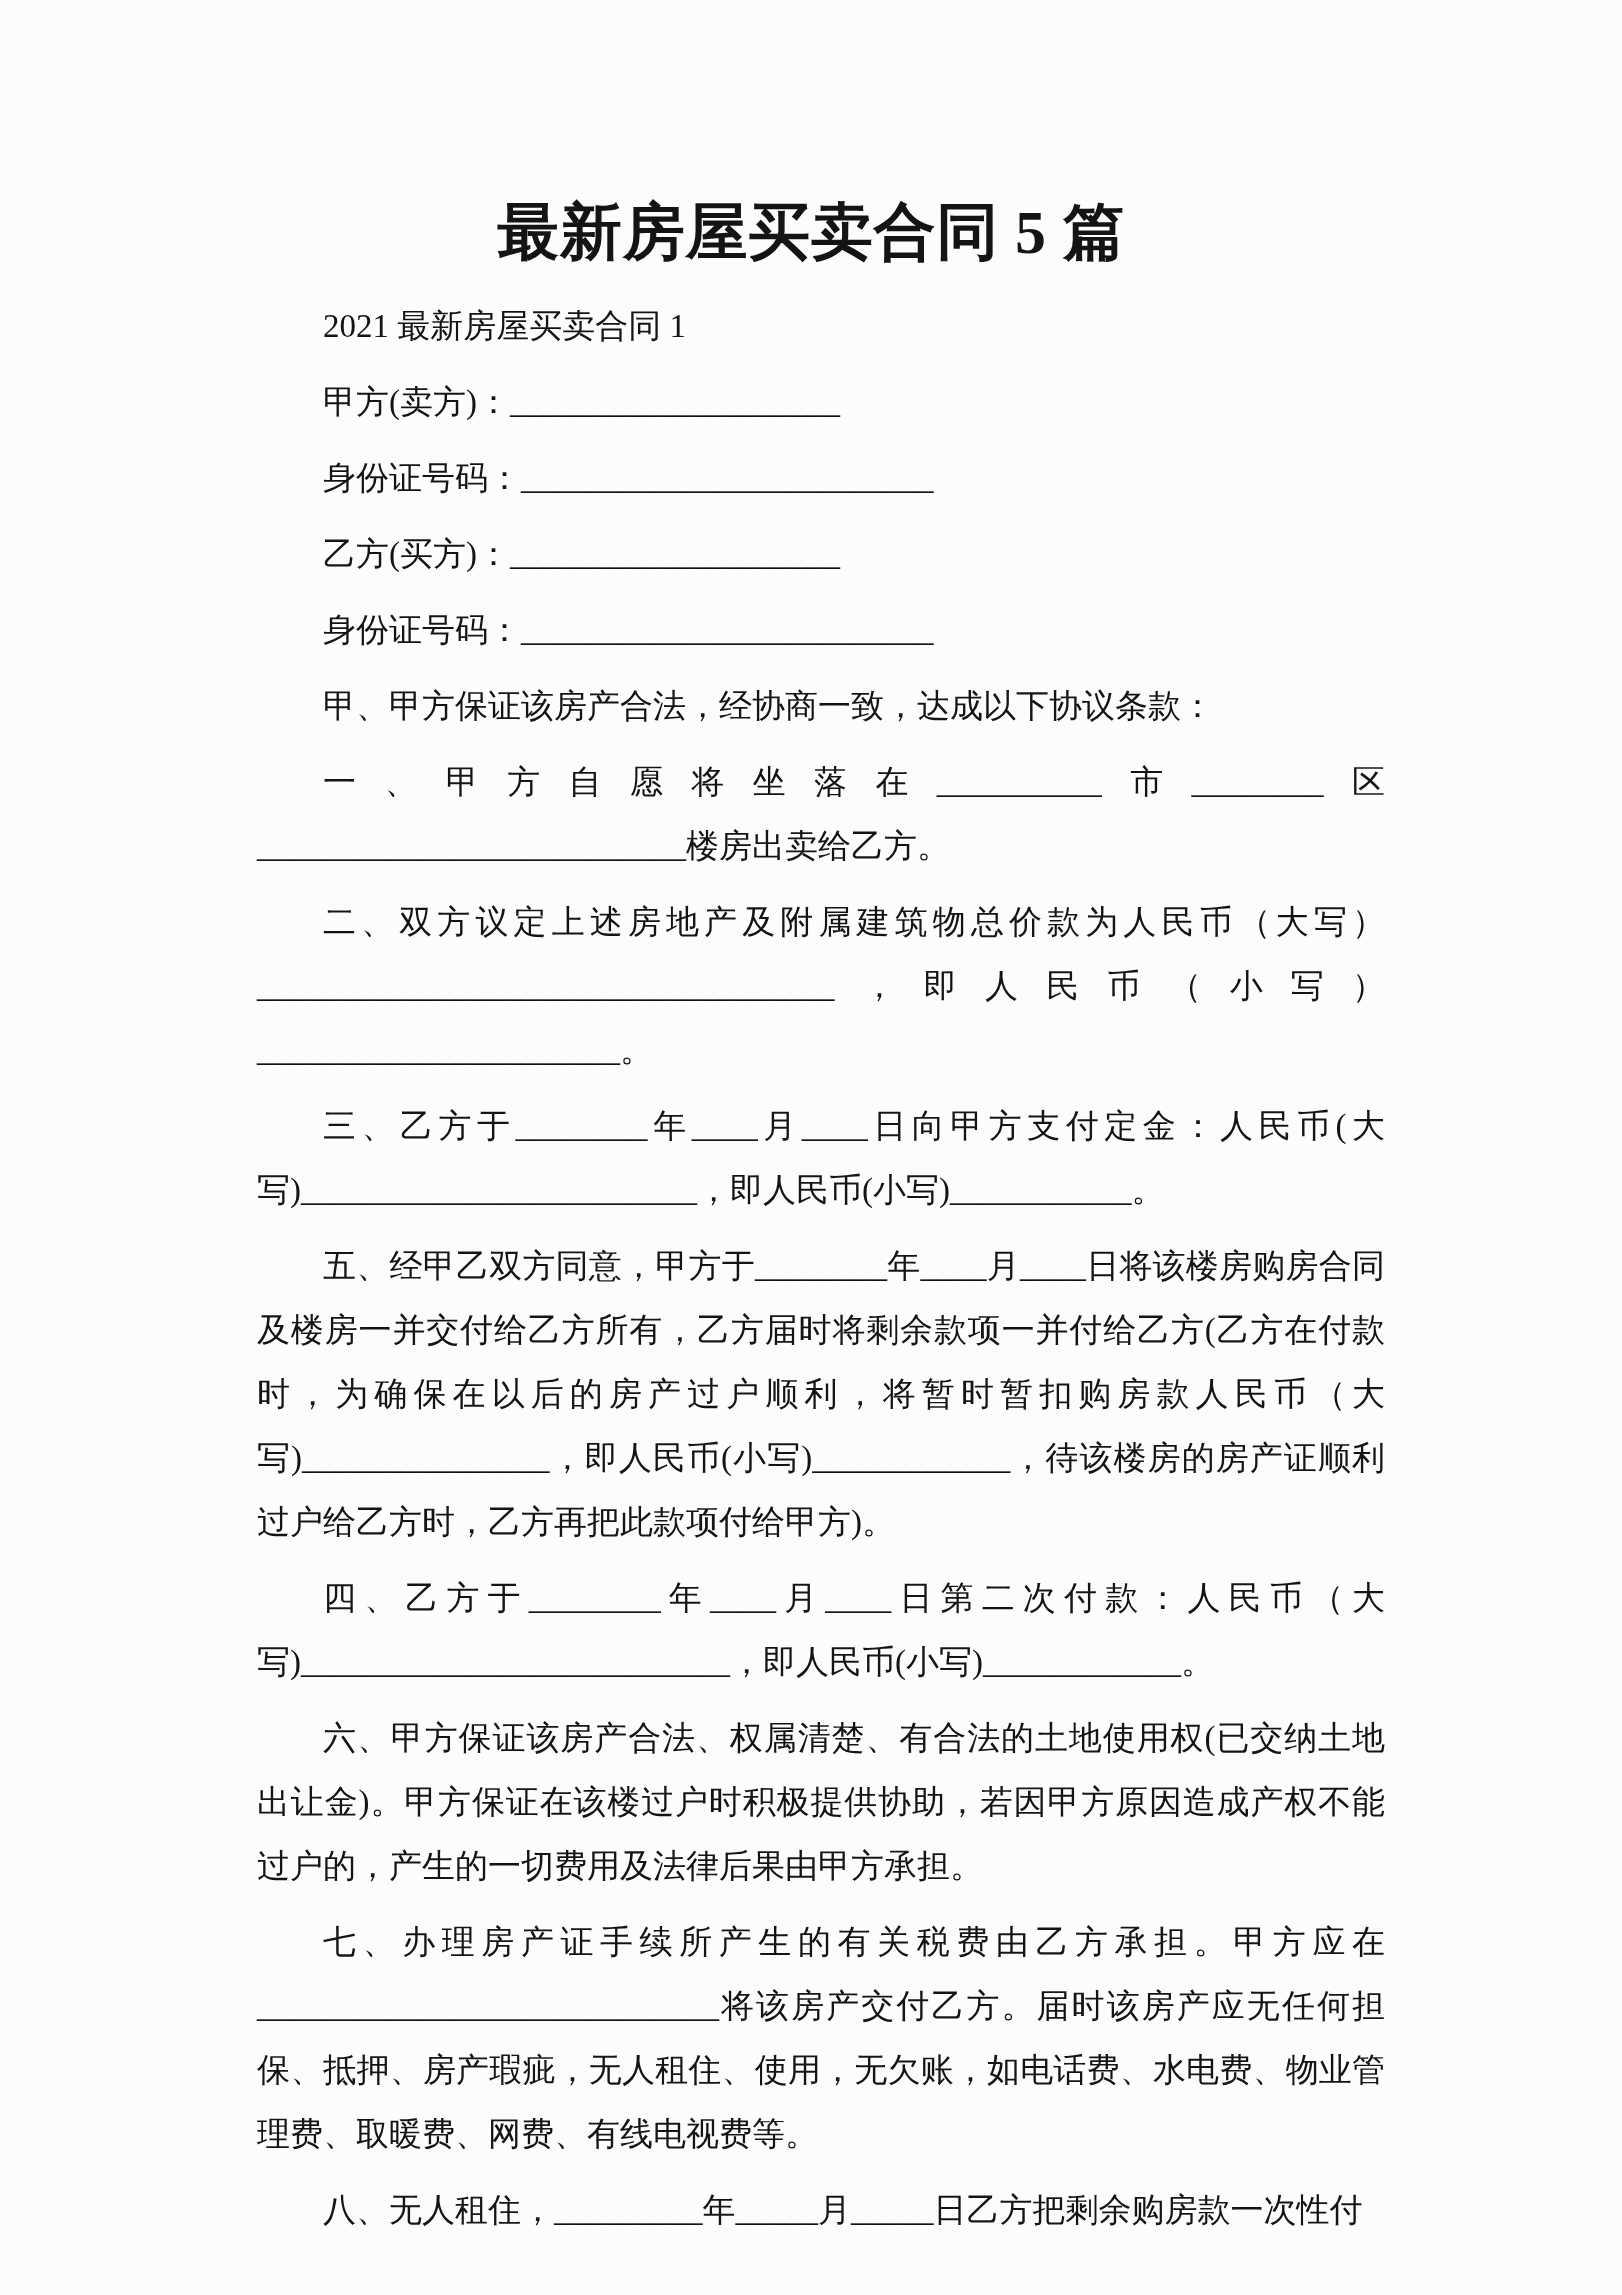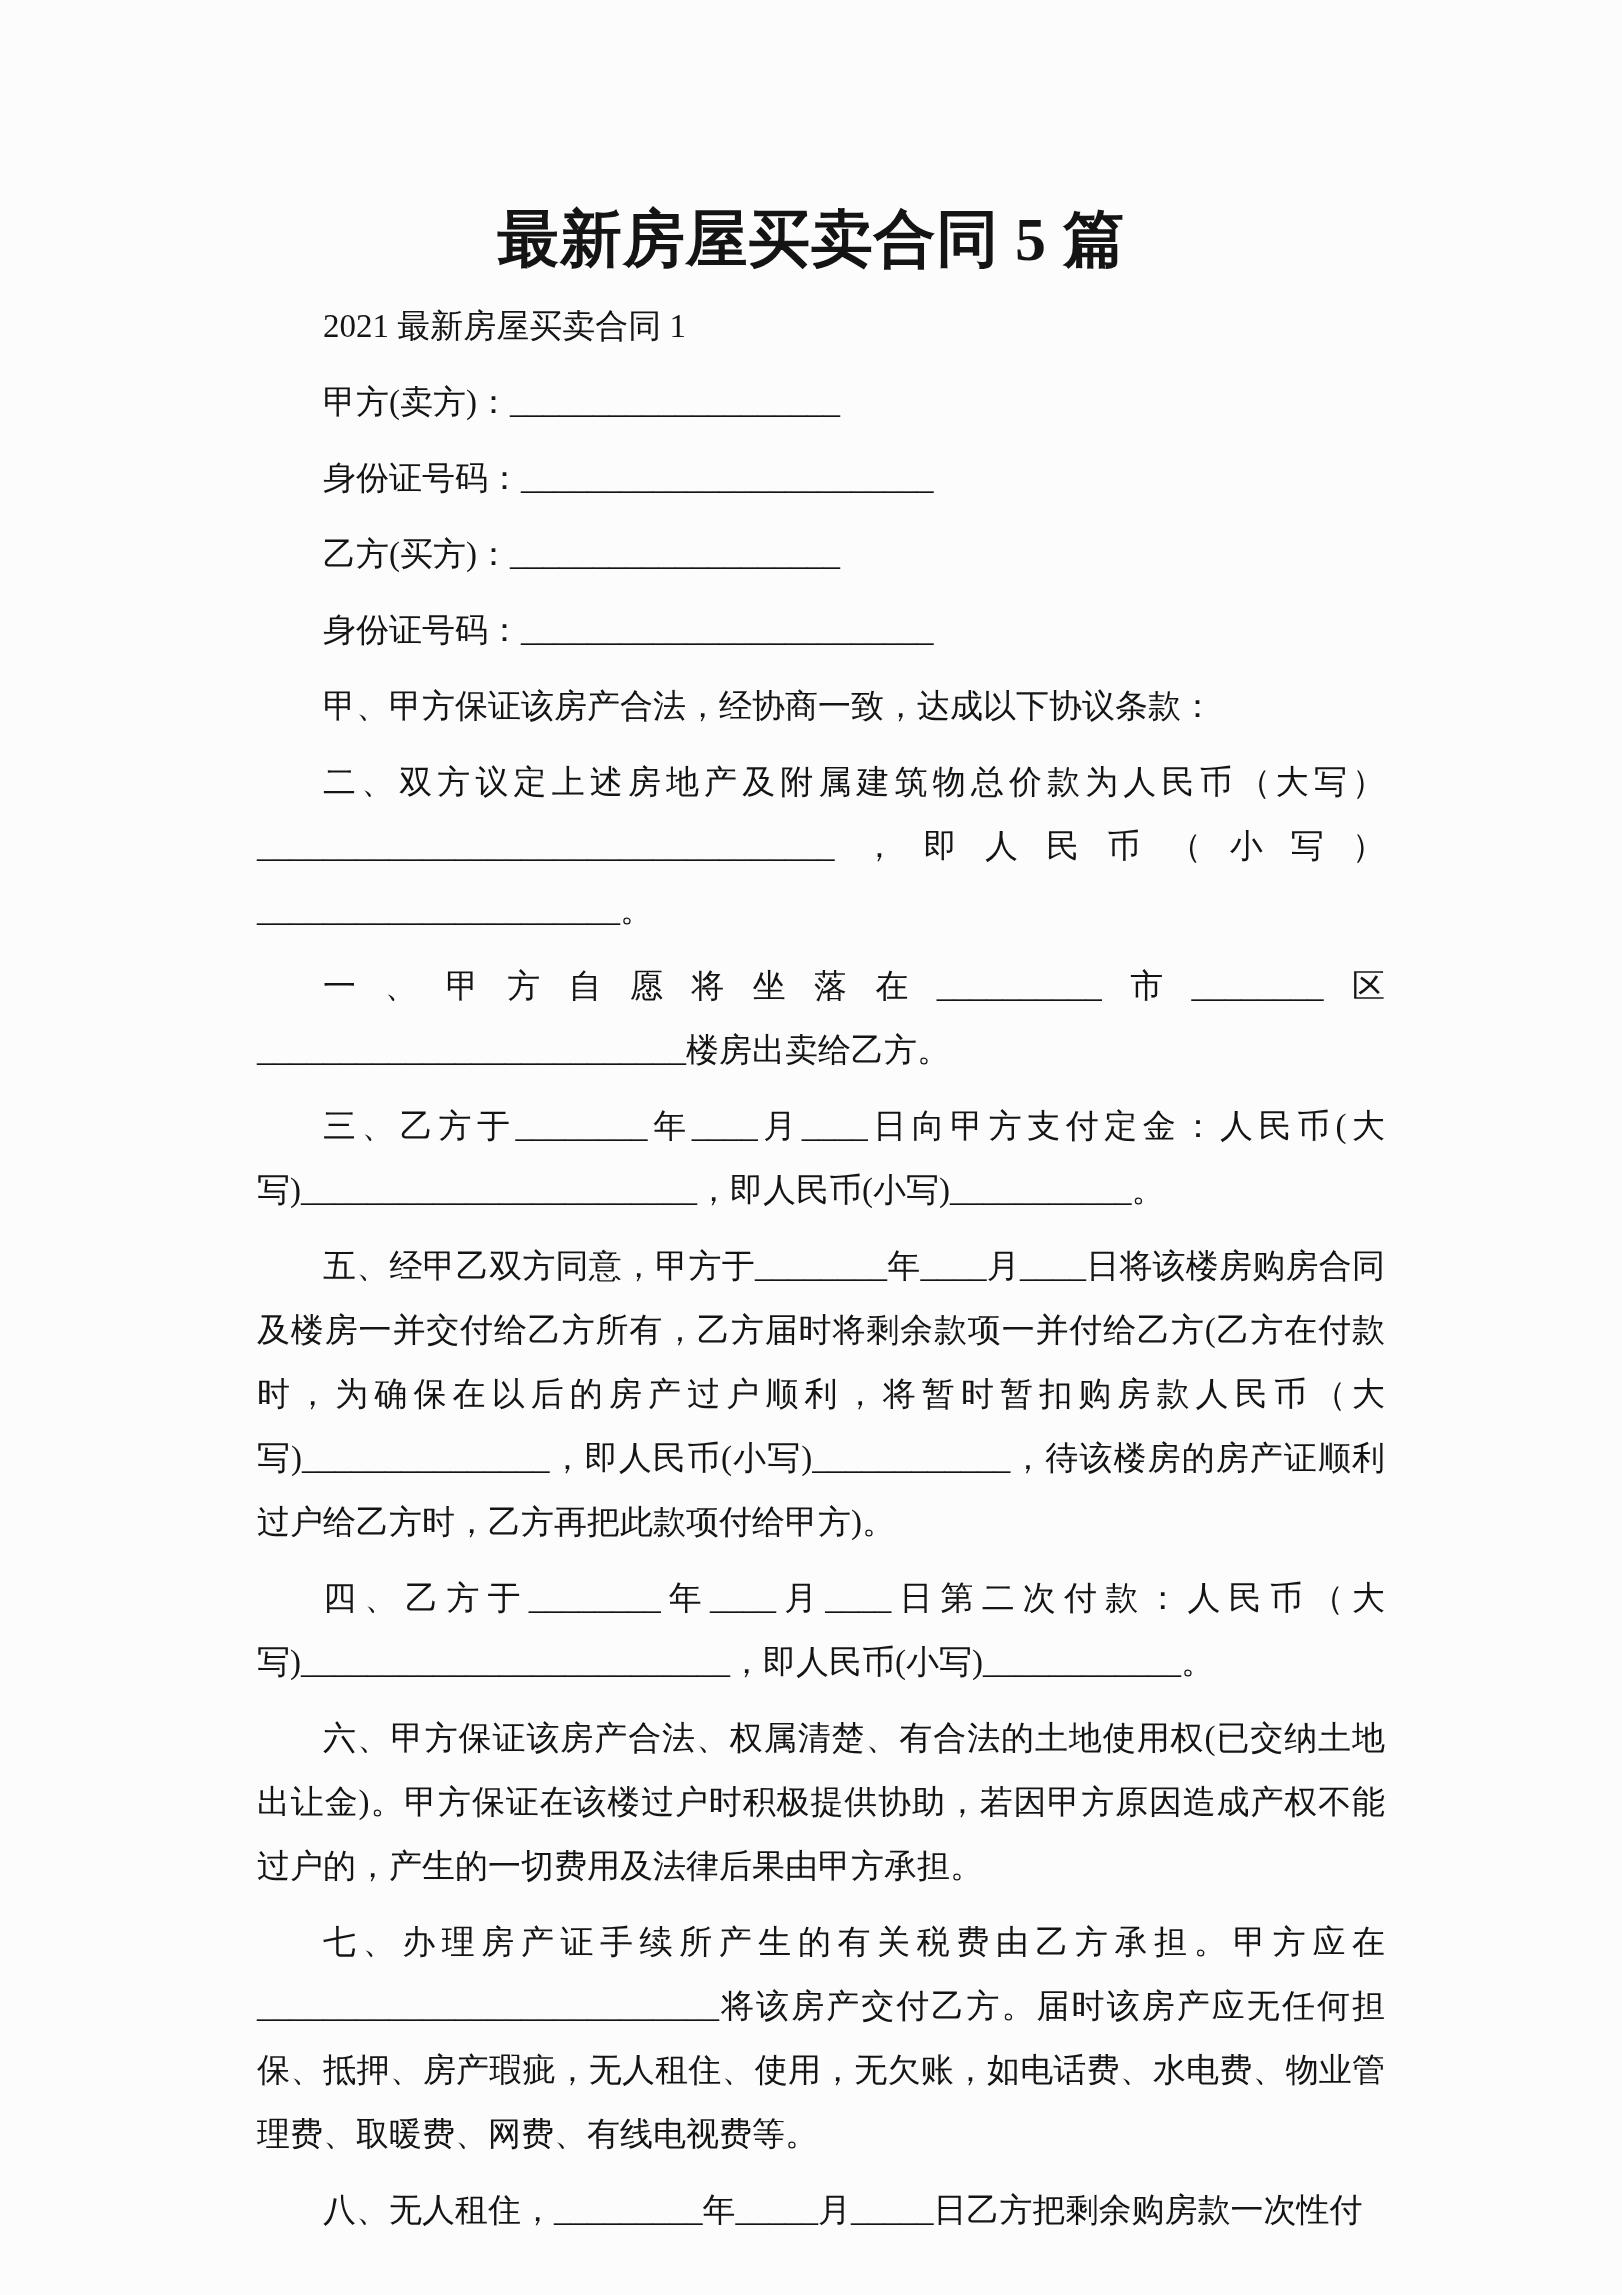--- a/index.html
+++ b/index.html
@@ -11,21 +11,21 @@
     position: relative;
     width: 1623px;
     height: 2295px;
     background: #fcfcfc;
     overflow: hidden;
     font-family: "Liberation Serif", "DejaVu Serif", serif;
     color: #141414;
   }
   .doc-title {
     position: absolute;
-    top: 203px;
+    top: 196px;
     left: 0;
     width: 100%;
     margin: 0;
     text-align: center;
     font-size: 62px;
     line-height: 73px;
     font-weight: 700;
     letter-spacing: 0.7px;
   }
   .doc-body {
@@ -51,22 +51,22 @@
 <div class="page">
   <h1 class="doc-title">最新房屋买卖合同 5 篇</h1>
 
   <div class="doc-body">
     <p>2021 最新房屋买卖合同 1</p>
     <p>甲方(卖方)：____________________</p>
     <p>身份证号码：_________________________</p>
     <p>乙方(买方)：____________________</p>
     <p>身份证号码：_________________________</p>
     <p>甲、甲方保证该房产合法，经协商一致，达成以下协议条款：</p>
+    <p>一、甲方自愿将坐落在__________市________区__________________________楼房出卖给乙方。</p>
     <p>二、双方议定上述房地产及附属建筑物总价款为人民币（大写）___________________________________，即人民币（小写）______________________。</p>
-    <p>一、甲方自愿将坐落在__________市________区__________________________楼房出卖给乙方。</p>
     <p>三、乙方于________年____月____日向甲方支付定金：人民币(大写)________________________，即人民币(小写)___________。</p>
     <p>五、经甲乙双方同意，甲方于________年____月____日将该楼房购房合同及楼房一并交付给乙方所有，乙方届时将剩余款项一并付给乙方(乙方在付款时，为确保在以后的房产过户顺利，将暂时暂扣购房款人民币（大写)_______________，即人民币(小写)____________，待该楼房的房产证顺利过户给乙方时，乙方再把此款项付给甲方)。</p>
     <p>四、乙方于________年____月____日第二次付款：人民币（大写)__________________________，即人民币(小写)____________。</p>
     <p>六、甲方保证该房产合法、权属清楚、有合法的土地使用权(已交纳土地出让金)。甲方保证在该楼过户时积极提供协助，若因甲方原因造成产权不能过户的，产生的一切费用及法律后果由甲方承担。</p>
     <p>七、办理房产证手续所产生的有关税费由乙方承担。甲方应在____________________________将该房产交付乙方。届时该房产应无任何担保、抵押、房产瑕疵，无人租住、使用，无欠账，如电话费、水电费、物业管理费、取暖费、网费、有线电视费等。</p>
     <p>八、无人租住，_________年_____月_____日乙方把剩余购房款一次性付</p>
   </div>
 </div>
 
 

